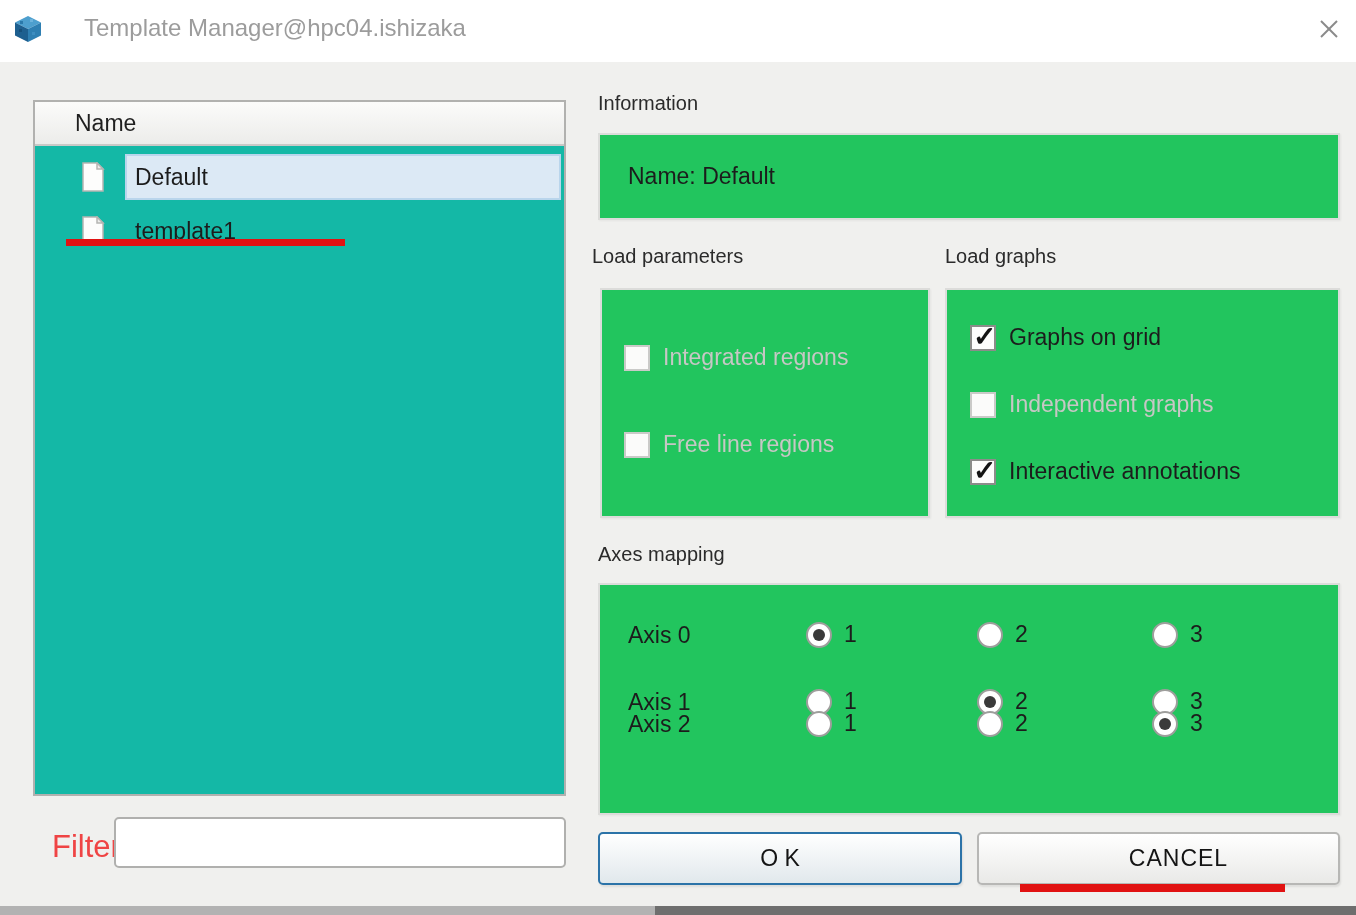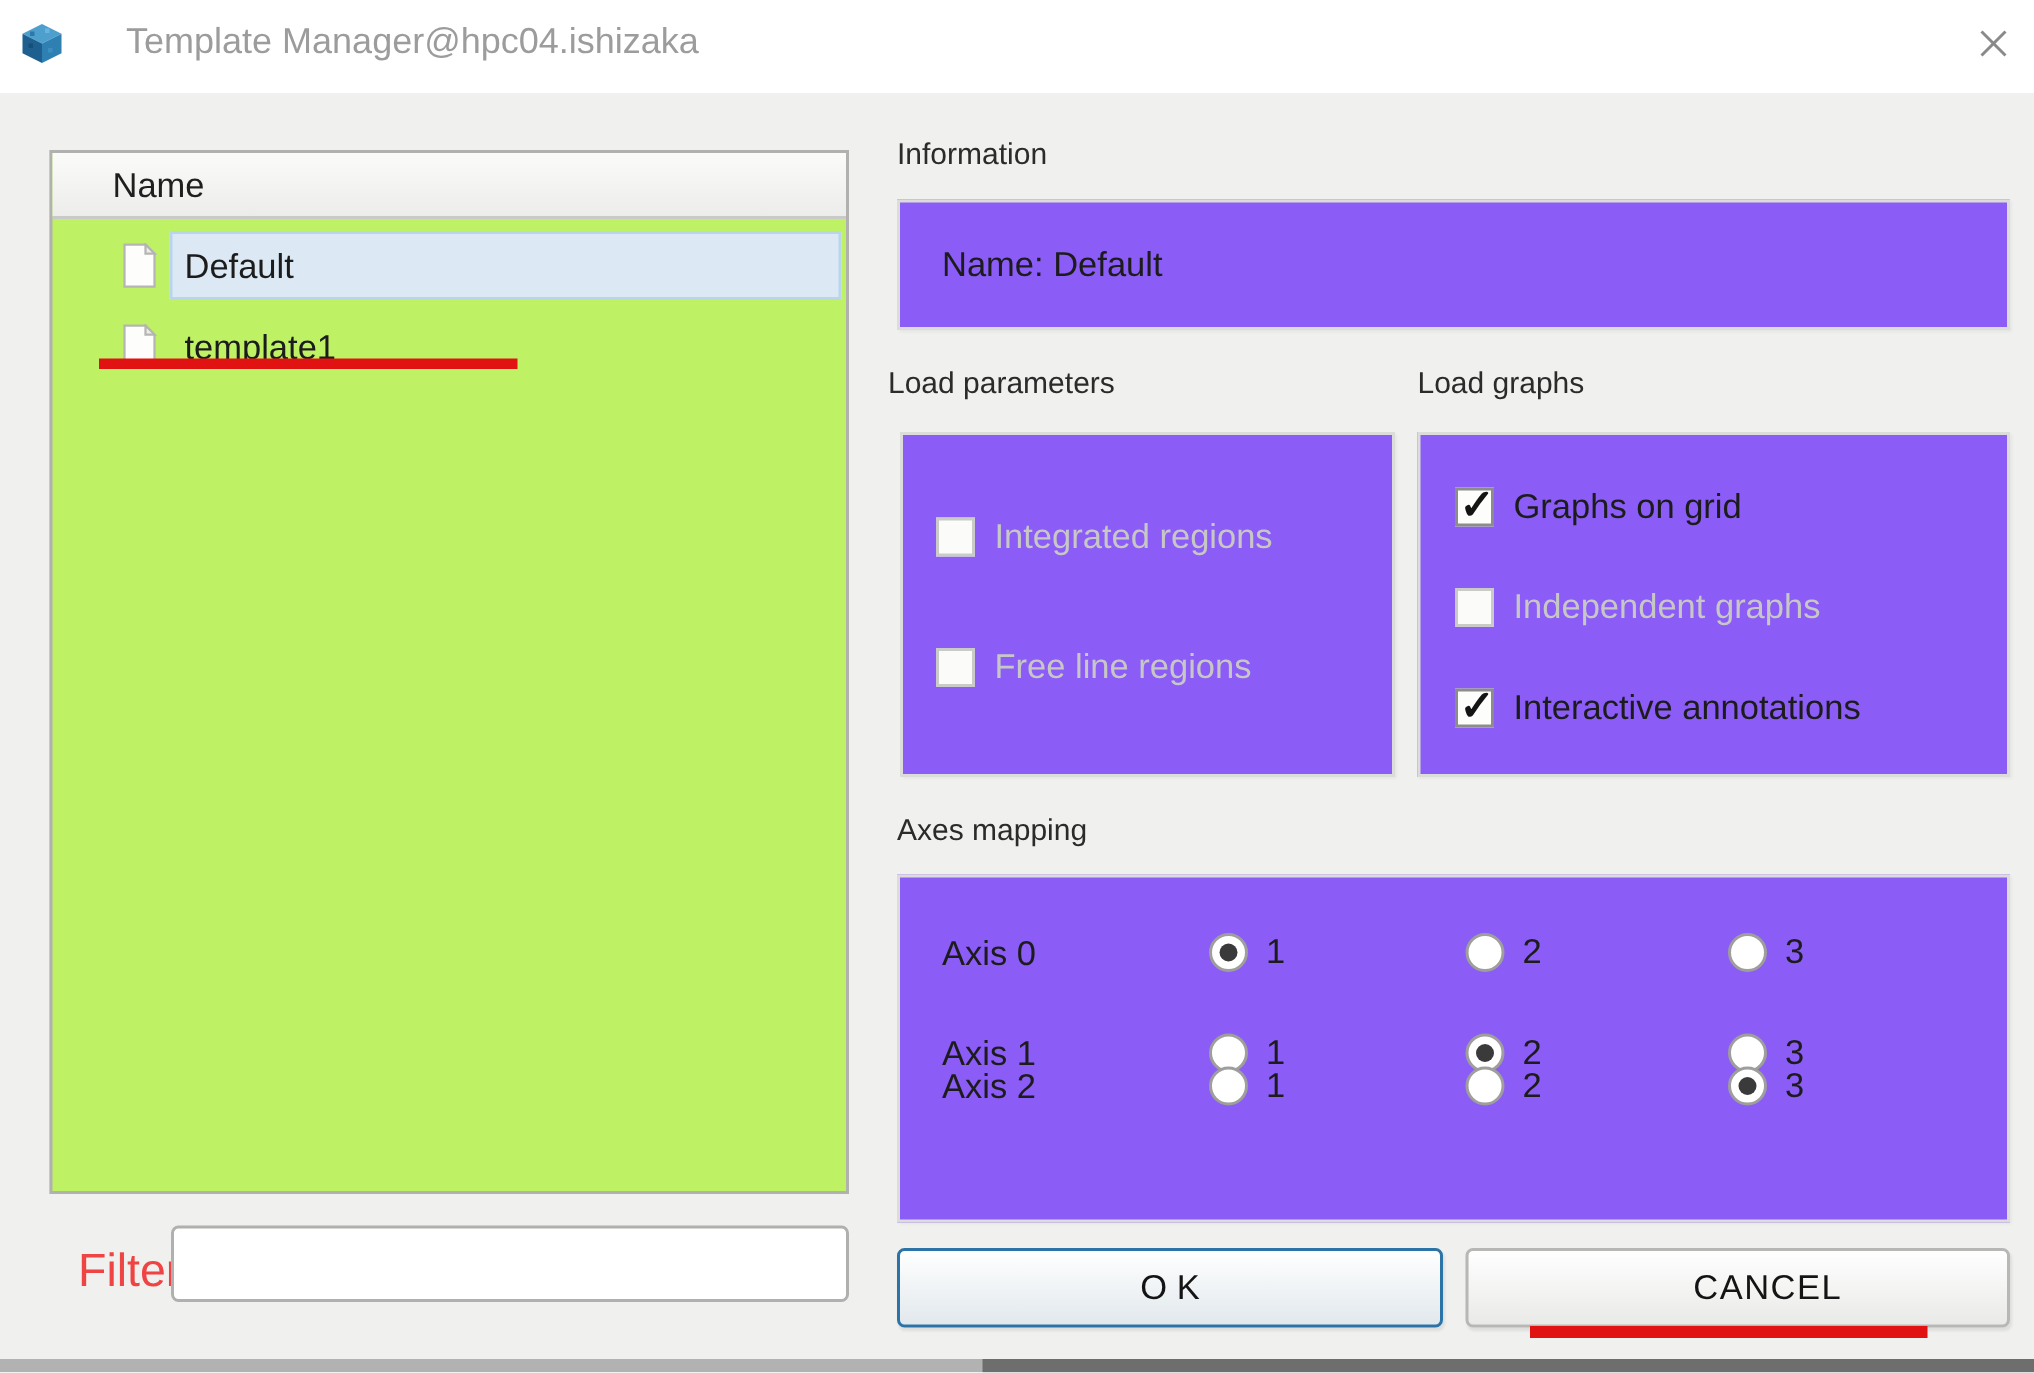--- a/index.html
+++ b/index.html
@@ -14,40 +14,40 @@
   .close-btn{position:absolute;left:1312px;top:12px;width:34px;height:34px;display:flex;
     align-items:center;justify-content:center;cursor:default;}
 
   
   .dlg-body{position:absolute;left:0;top:62px;width:1356px;height:853px;background:#f0f0ee;}
   .bottom-edge{position:absolute;left:0;top:906px;width:1356px;height:9px;background:#b2b2b2;}
   .bottom-edge-dark{position:absolute;left:655px;top:906px;width:701px;height:9px;background:#6e6e6e;}
 
   
   .list-panel{position:absolute;left:33px;top:100px;width:533px;height:696px;
-    background:#bef264;border:2px solid #b1b1af;box-sizing:border-box;}
+    background:#14b8a6;border:2px solid #b1b1af;box-sizing:border-box;}
   .list-header{height:42px;background:linear-gradient(#fbfbfa,#ececea);
     border-bottom:2px solid #c9c9c7;display:flex;align-items:center;
     padding-left:40px;font-size:23px;color:#1f1f1f;}
   .list-item{position:relative;height:46px;margin-top:8px;display:flex;align-items:center;}
   .file-ic{margin-left:46px;width:24px;height:30px;flex:0 0 auto;}
-  .item-label{margin-left:8px;margin-right:3px;flex:1;align-self:stretch;display:flex;
+  .item-label{margin-left:20px;margin-right:3px;flex:1;align-self:stretch;display:flex;
     align-items:center;padding-left:8px;font-size:23px;color:#1c1c1c;
     border:2px solid transparent;box-sizing:border-box;}
   .list-item.selected .item-label{background:#dce9f5;border-color:#b9d5ec;}
 
   
   .filter-label{position:absolute;left:28px;top:829px;font-size:31px;color:#ef4444;margin-left:24px;}
   .filter-input{position:absolute;left:114px;top:817px;width:452px;height:51px;
     border:2px solid #b0b0ae;border-radius:5px;background:#ffffff;box-sizing:border-box;
     font-size:22px;padding:0 12px;font-family:"Liberation Sans",sans-serif;outline:none;}
 
   
   .sec-heading{position:absolute;font-size:20px;color:#2b2b2b;white-space:nowrap;}
-  .group-box{position:absolute;border:2px solid #dcdcda;background:#8b5cf6;
+  .group-box{position:absolute;border:2px solid #dcdcda;background:#22c55e;
     box-sizing:border-box;box-shadow:1px 1px 2px rgba(0,0,0,0.05);text-align:right;}
   .info-box{display:flex;align-items:center;padding-left:28px;font-size:23px;color:#1c1c1c;}
 
   
   .cb-row{position:absolute;display:flex;align-items:center;gap:13px;}
   .cb-box{width:26px;height:26px;box-sizing:border-box;background:#fdfdfc;
     border:2px solid #8c8c8a;position:relative;flex:0 0 auto;}
   .cb-row .cb-label{font-size:23px;color:#1c1c1c;white-space:nowrap;}
   .cb-row.checked .cb-box::after{content:"\2713";position:absolute;left:1px;top:-7px;
     font-size:28px;font-weight:bold;color:#141414;}

